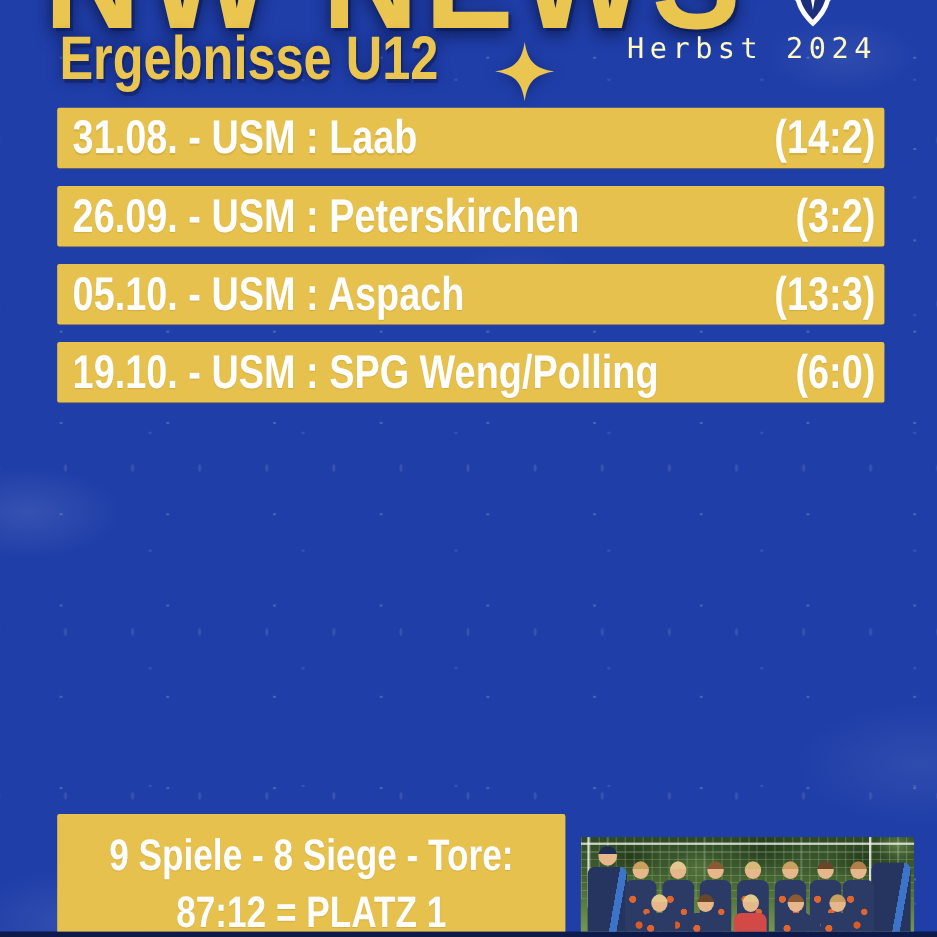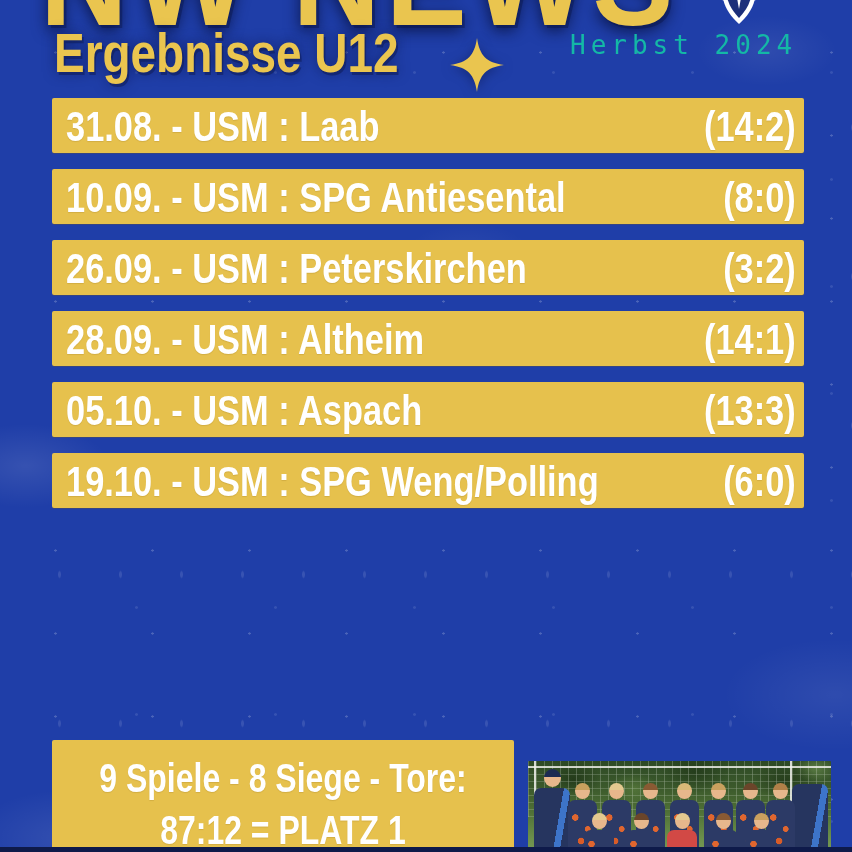--- a/index.html
+++ b/index.html
@@ -47,21 +47,21 @@
     color:#eac54f;
     transform:scaleX(.82);transform-origin:0 0;
     text-shadow:2px 3px 0 rgba(14,26,82,.5),0 0 14px rgba(10,20,70,.65);
   }
   .star{left:450px;top:36px;width:54px;height:58px;filter:drop-shadow(0 2px 6px rgba(10,20,70,.5));}
 
   .season{
     left:570px;top:30px;
     font-family:"DejaVu Sans Mono",monospace;
     font-size:26px;font-weight:400;letter-spacing:5px;white-space:nowrap;
-    color:#14b8a6;
+    color:#fef9c3;
   }
 
   
   .results{left:52px;top:98px;width:752px;display:flex;flex-direction:column;gap:16px;justify-content:space-between;}
   .row{
     position:relative;height:55px;background:#e6c14d;border-radius:2px;
     box-shadow:0 1px 0 rgba(120,90,20,.25);
   }
   .row-left,.row-score{
     position:absolute;top:50%;white-space:nowrap;
@@ -129,30 +129,22 @@
   </svg>
 
   <div class="layer season">Herbst 2024</div>
 
   <div class="layer results">
       <div class="row">
         <span class="row-left">31.08. - USM : Laab</span>
         <span class="row-score">(14:2)</span>
       </div>
       <div class="row">
-        <span class="row-left">10.09. - USM : SPG Antiesental</span>
-        <span class="row-score">(8:0)</span>
-      </div>
-      <div class="row">
         <span class="row-left">26.09. - USM : Peterskirchen</span>
         <span class="row-score">(3:2)</span>
-      </div>
-      <div class="row">
-        <span class="row-left">28.09. - USM : Altheim</span>
-        <span class="row-score">(14:1)</span>
       </div>
       <div class="row">
         <span class="row-left">05.10. - USM : Aspach</span>
         <span class="row-score">(13:3)</span>
       </div>
       <div class="row">
         <span class="row-left">19.10. - USM : SPG Weng/Polling</span>
         <span class="row-score">(6:0)</span>
       </div>
     </div>

